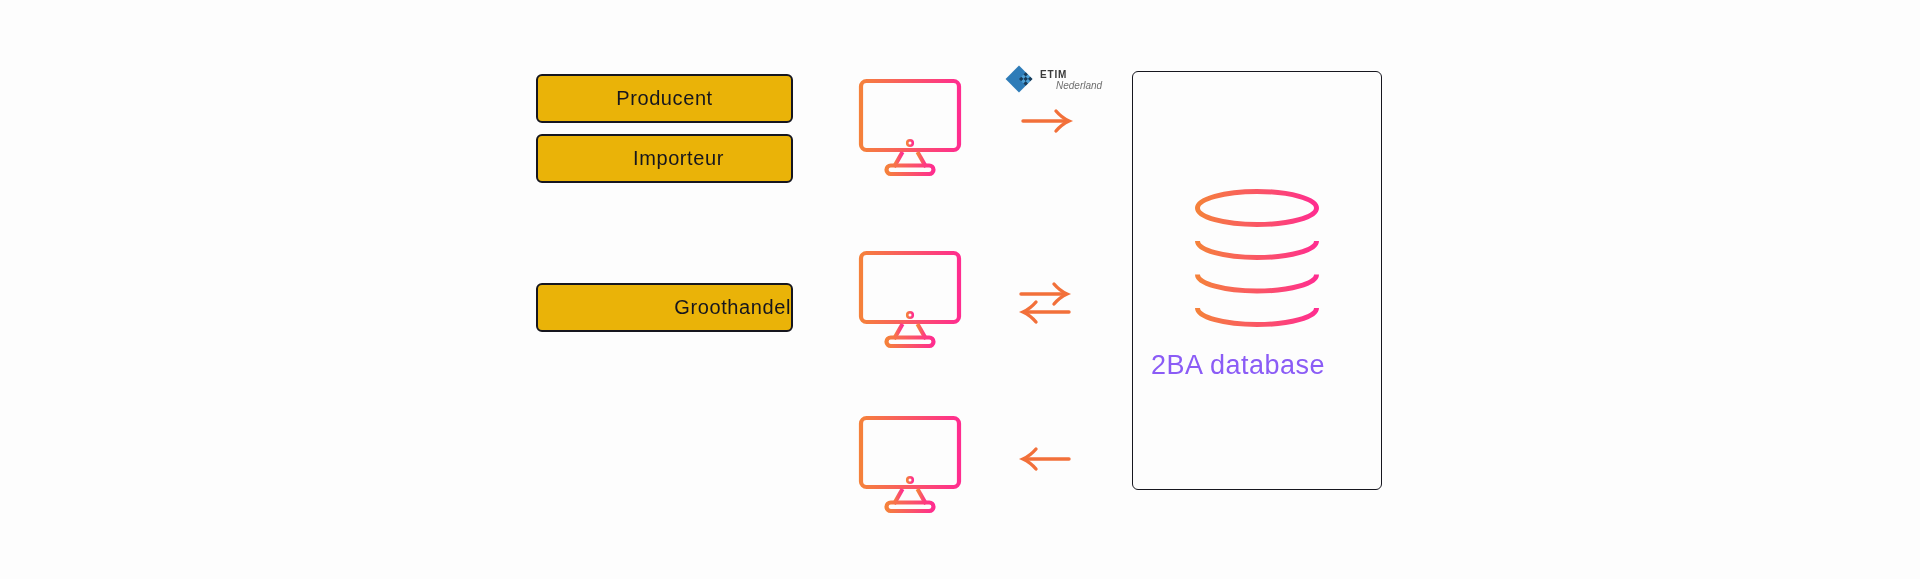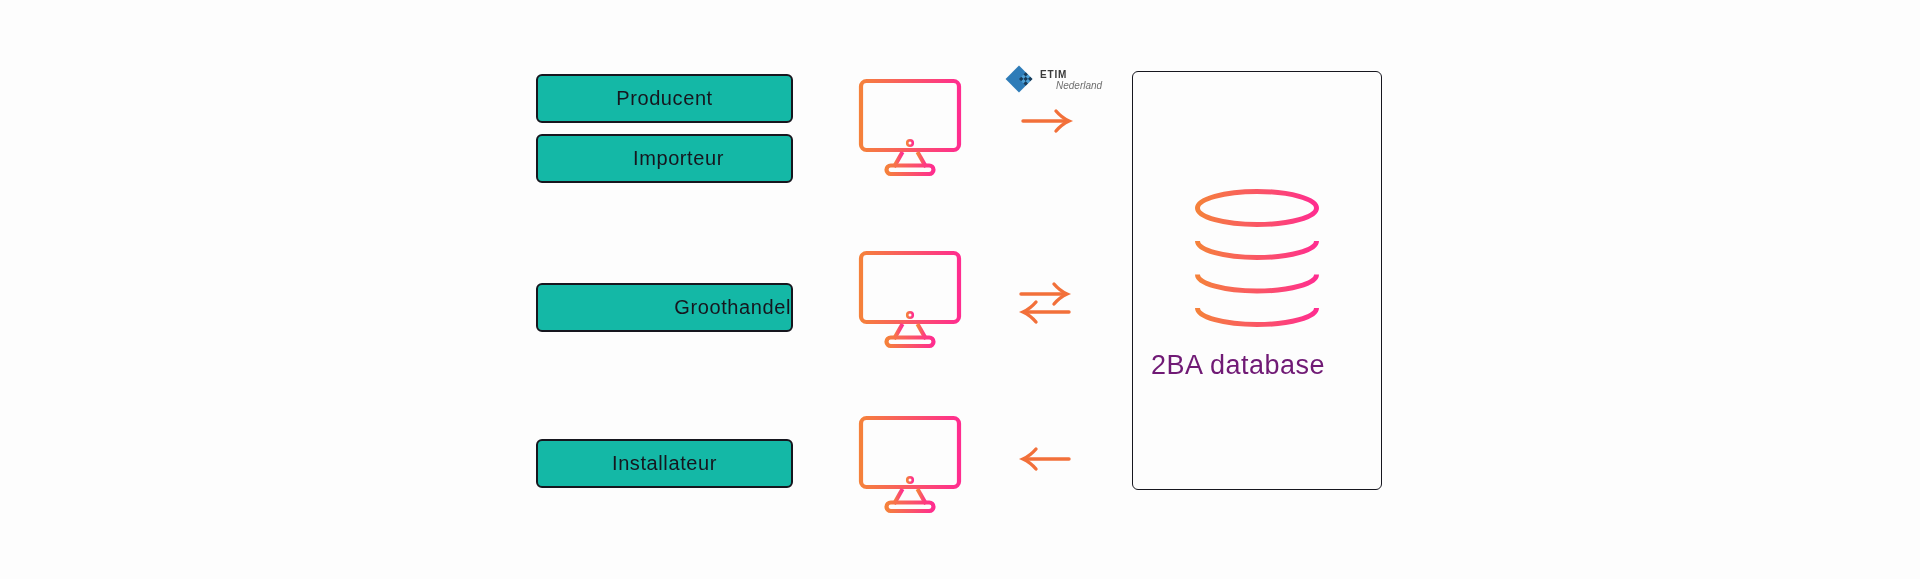--- a/index.html
+++ b/index.html
@@ -3,21 +3,21 @@
 <meta charset="utf-8">
 <style>
   html,body{margin:0;padding:0;background:#fdfdfd;}
   .canvas{
     position:relative;width:1920px;height:579px;background:#fdfdfd;
     font-family:"Liberation Sans",sans-serif;overflow:hidden;
   }
   
   .actor-box{
     position:absolute;left:536px;width:257px;height:49px;
-    border:2px solid #16161e;border-radius:6px;background:#14b8a6;
+    border:2px solid #16161e;border-radius:6px;background:#eab308;
     display:flex;align-items:center;justify-content:center;
     font-size:20px;letter-spacing:.6px;color:#16161e;box-sizing:border-box;
   }
   .box-producent{top:74px;}
   .box-importeur{top:134px;padding-left:28px;}
   .box-groothandel{top:283px;justify-content:flex-end;}
   .box-installateur{top:439px;}
   
   .monitor{position:absolute;left:858px;width:104px;height:98px;}
   .monitor-1{top:78px;}
@@ -35,21 +35,21 @@
   .etim-name{font-size:10px;font-weight:bold;color:#3a3a3a;letter-spacing:.8px;}
   .etim-region{font-size:10px;font-style:italic;color:#6e6e6e;margin-left:16px;}
   
   .db-box{
     position:absolute;left:1132px;top:71px;width:250px;height:419px;
     border:1.6px solid #16161e;border-radius:6px;background:#fdfdfd;box-sizing:border-box;
   }
   .db-icon{position:absolute;left:1193px;top:187px;width:128px;height:143px;}
   .db-label{
     position:absolute;left:1132px;top:350px;width:212px;text-align:center;
-    font-size:27px;letter-spacing:.5px;color:#701a75;
+    font-size:27px;letter-spacing:.5px;color:#8b5cf6;
   }
   svg{display:block;overflow:visible;}
 </style>
 </head>
 <body>
 
 <div class="canvas">
 
   <svg width="0" height="0" style="position:absolute" aria-hidden="true">
     <defs>
@@ -61,23 +61,20 @@
   </svg>
 
   <div class="actor-box box-producent">
     <span>Producent</span>
   </div>
   <div class="actor-box box-importeur">
     <span>Importeur</span>
   </div>
   <div class="actor-box box-groothandel">
     <span>Groothandel</span>
-  </div>
-  <div class="actor-box box-installateur">
-    <span>Installateur</span>
   </div>
 
   <div class="monitor monitor-1">
     <svg viewBox="0 0 104 98" width="104" height="98" fill="none" stroke="url(#opGrad)" stroke-width="4.2">
       <rect x="3" y="3" width="98" height="69" rx="5.5"></rect>
       <line x1="3" y1="58" x2="101" y2="58"></line>
       <circle cx="52" cy="65" r="2.8" stroke-width="2.6"></circle>
       <line x1="44.5" y1="74" x2="36" y2="89"></line>
       <line x1="59.5" y1="74" x2="68" y2="89"></line>
       <rect x="28.5" y="87.5" width="47" height="8.5" rx="4.25"></rect>

